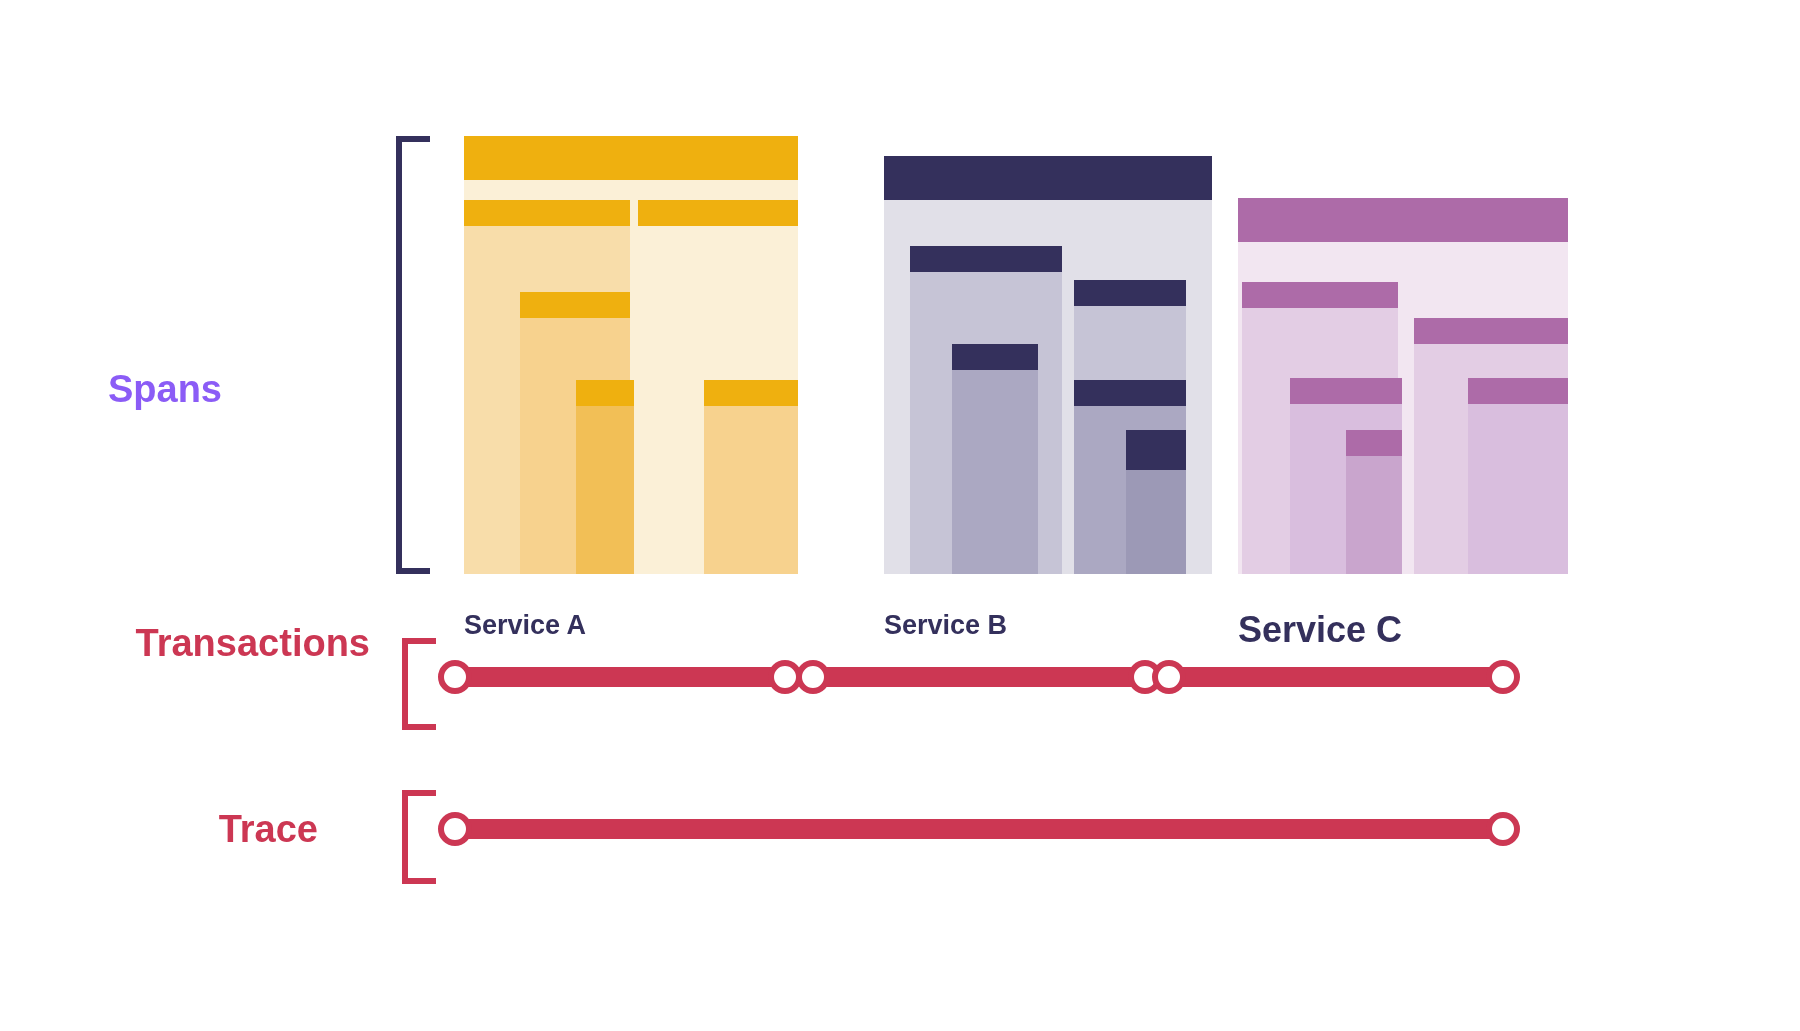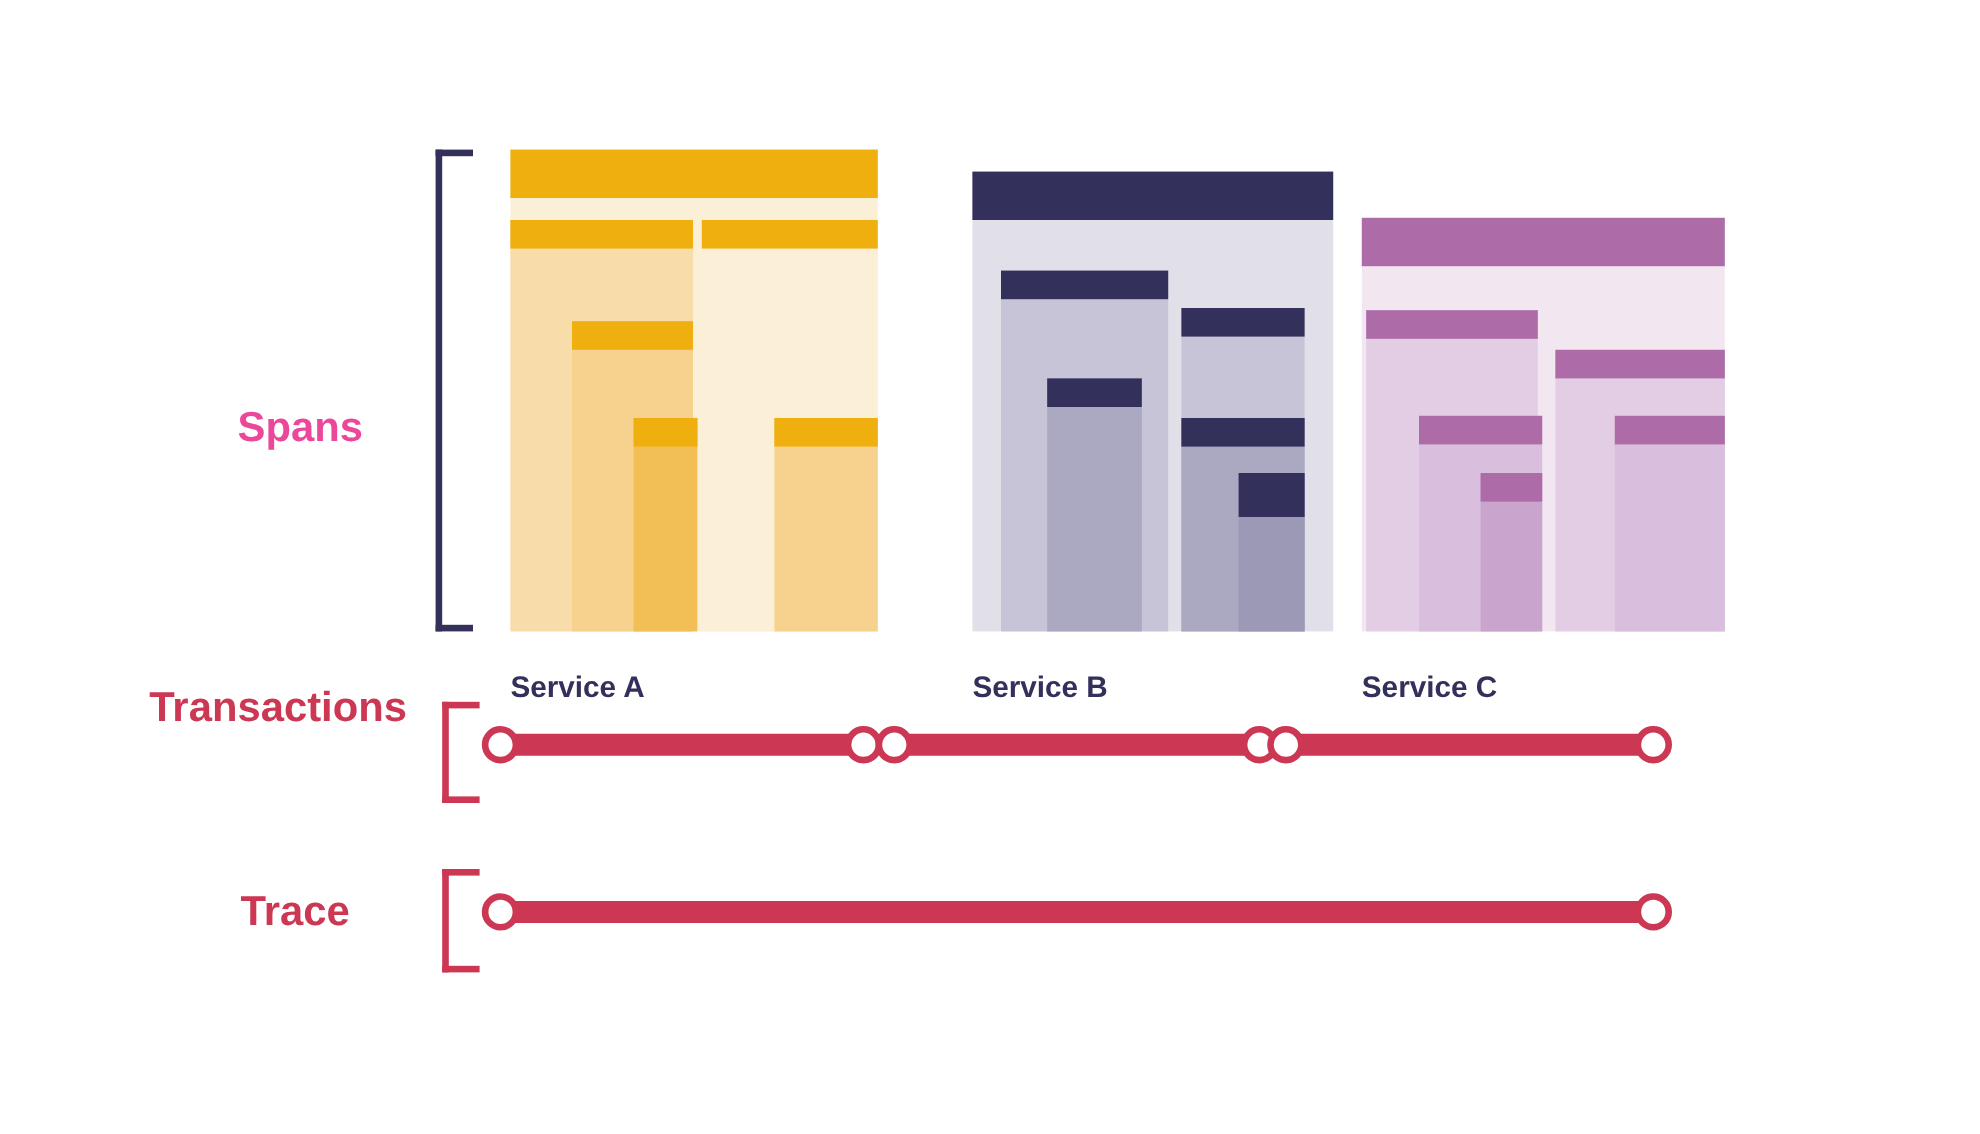--- a/index.html
+++ b/index.html
@@ -87,21 +87,21 @@
     box-sizing: border-box;
     border-radius: 50%;
     background: #ffffff;
   }
 </style>
 </head>
 <body>
 
 <div id="stage">
 
-  <div class="row-label" id="spans-label" style="left:0; top:370px; width:330px; text-align:right; font-size:38px; color:#ec4899;">Spans</div>
+  <div class="row-label" id="spans-label" style="left:0; top:370px; width:330px; text-align:center; font-size:38px; color:#8b5cf6;">Spans</div>
 
   <div class="bracket" style="left:396px; top:136px; width:40px; height:438px;">
     <div class="v" style="background:#34305c;"></div>
     <div class="t" style="background:#34305c;"></div>
     <div class="b" style="background:#34305c;"></div>
   </div>
 
   <div id="spans-area" style="left:464px; top:130px; width:1180px; height:444px;">
       <div class="service-group" style="left: 0px; bottom: 0px; width: 360px; height: 444px;">
         <div class="span-bar" style="left: 0px; width: 334px; height: 438px; background: rgb(251, 240, 215);">
@@ -195,16 +195,16 @@
 
   <div id="trace-area" style="position:absolute; left:455px; top:812px; width:1230px; height:48px;">
       <div class="timeline-seg" style="left: 0px; width: 1048px; top: 7px; height: 20px; background: rgb(204, 55, 83);"></div>
       <div class="node-dot" style="left: -17px; top: 0px; width: 34px; height: 34px; border: 6px solid rgb(204, 55, 83);"></div>
       <div class="node-dot" style="left: 1031px; top: 0px; width: 34px; height: 34px; border: 6px solid rgb(204, 55, 83);"></div>
     </div>
 
   <div id="captions-area" style="position:absolute; left:464px; top:612px; width:1180px; height:40px;">
       <div class="service-caption" style="left: 0px; width: 336px; font-size: 27px; color: rgb(52, 48, 92);">Service A</div>
       <div class="service-caption" style="left: 420px; width: 336px; font-size: 27px; color: rgb(52, 48, 92);">Service B</div>
-      <div class="service-caption" style="left: 774px; width: 336px; font-size: 27px; color: rgb(52, 48, 92);">Service C</div>
+      <div class="service-caption" style="left: 774px; width: 336px; font-size: 36px; color: rgb(52, 48, 92);">Service C</div>
     </div>
 
 </div>
 
 </body></html>

